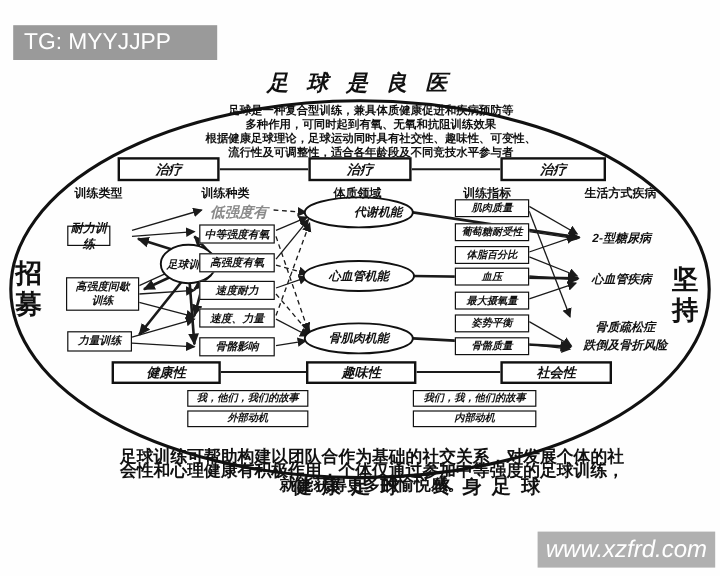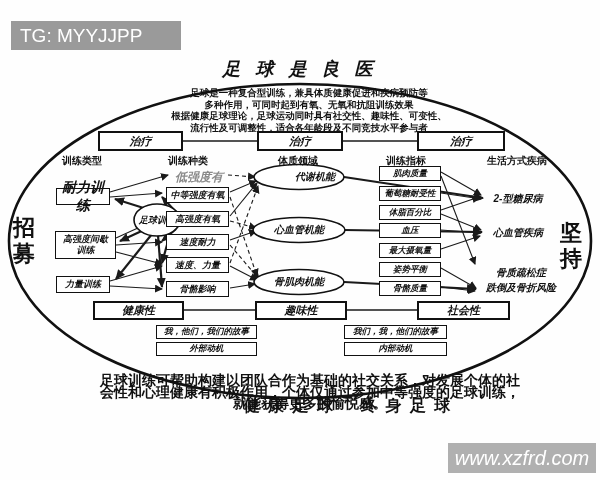--- a/index.html
+++ b/index.html
@@ -105,21 +105,21 @@
 
   <div class="abs hdr" style="left:62px;top:154px;">训练类型</div>
   <div class="abs hdr" style="left:168px;top:154px;">训练种类</div>
   <div class="abs hdr" style="left:278px;top:154px;">体质领域</div>
   <div class="abs hdr" style="left:386px;top:154px;">训练指标</div>
   <div class="abs hdr" style="left:487px;top:154px;">生活方式疾病</div>
 
   <div class="abs vlabel" style="left:13px;top:198px;">招募</div>
   <div class="abs vlabel" style="left:560px;top:203px;">坚持</div>
 
-  <div class="abs box ctr" style="left:56px;top:188px;width:54px;height:17px;font-size:14px;">耐力训练</div>
+  <div class="abs box ctr" style="left:56px;top:188px;width:36px;height:17px;font-size:10px;">耐力训练</div>
   <div class="abs box ctr" style="left:55px;top:231px;width:61px;height:28px;font-size:9px;line-height:11px;padding:0 4px;">高强度间歇训练</div>
   <div class="abs box ctr" style="left:56px;top:276px;width:54px;height:17px;font-size:9px;">力量训练</div>
 
   <div class="abs ctr" style="left:135px;top:206px;width:44px;height:28px;font-size:9px;font-weight:bold;line-height:10px;">足球训练</div>
 
   <div class="abs ctr" style="left:170px;top:169px;width:58px;font-size:12px;font-weight:bold;color:#8a8a8a;">低强度有氧</div>
   <div class="abs box ctr" style="left:166px;top:187px;width:63px;height:16px;font-size:9px;">中等强度有氧</div>
   <div class="abs box ctr" style="left:166px;top:211px;width:63px;height:16px;font-size:9px;">高强度有氧</div>
   <div class="abs box ctr" style="left:166px;top:234px;width:63px;height:16px;font-size:9px;">速度耐力</div>
   <div class="abs box ctr" style="left:166px;top:257px;width:63px;height:16px;font-size:9px;">速度、力量</div>

